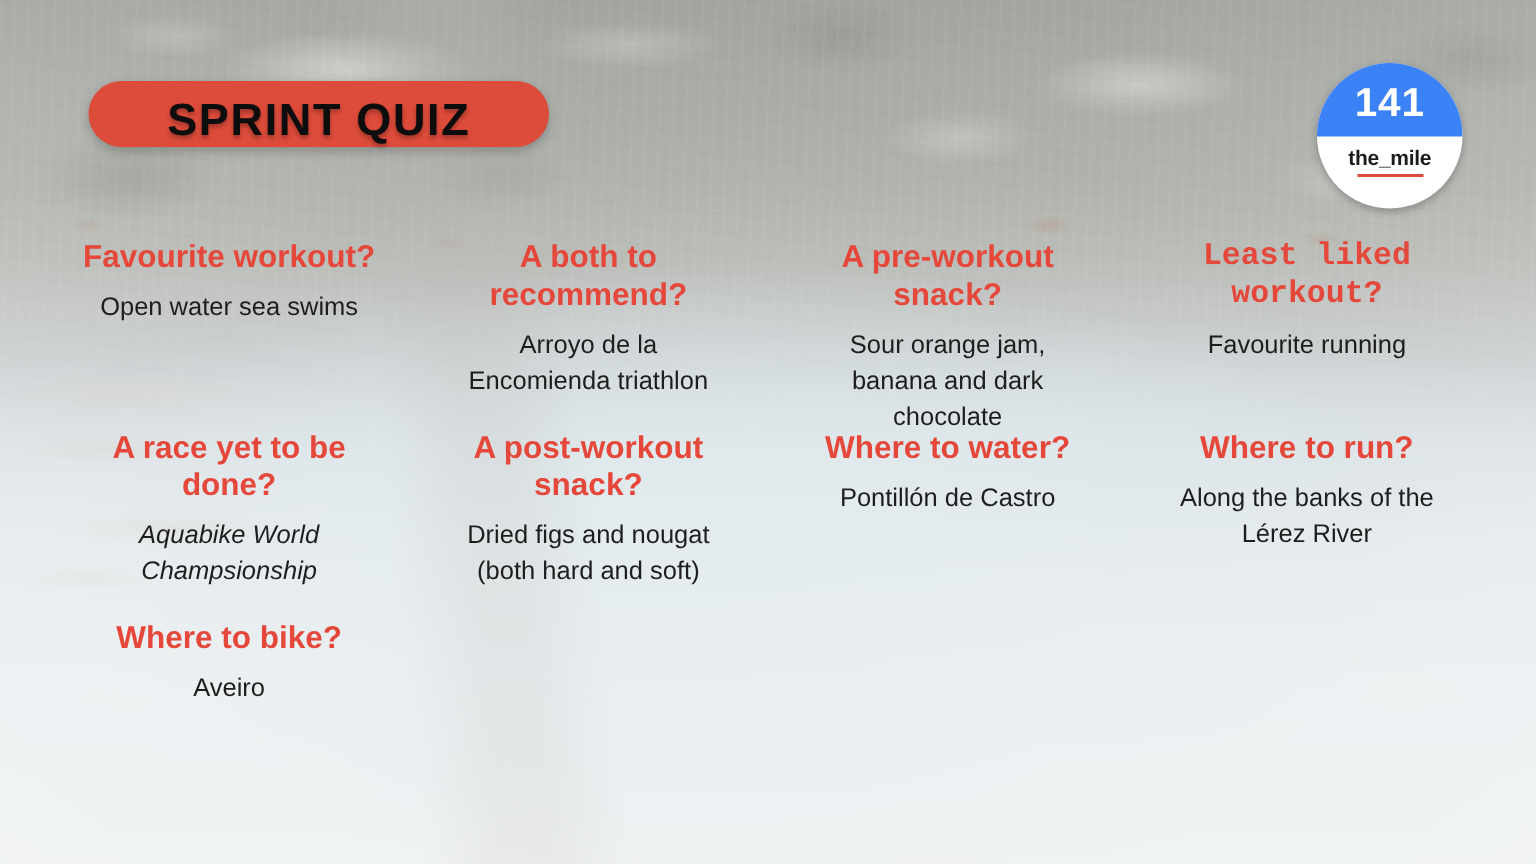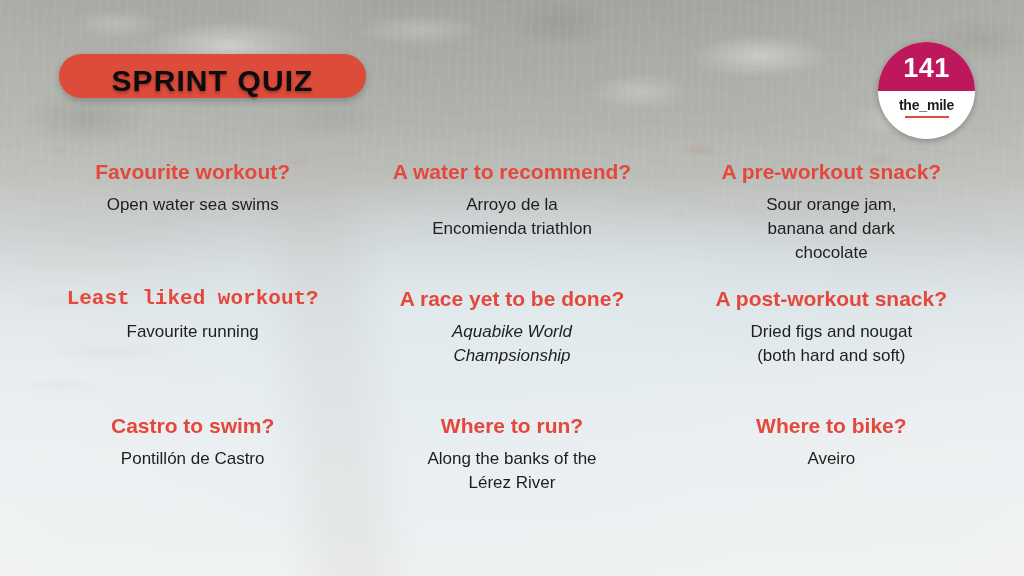--- a/index.html
+++ b/index.html
@@ -193,21 +193,21 @@
     margin-top: 4px;
   }
 
   
   .qa-grid {
     position: absolute;
     left: 46px;
     top: 160px;
     width: 932px;
     display: grid;
-    grid-template-columns: 1fr 1fr 1fr;
+    grid-template-columns: 1fr 1fr 1fr 1fr;
     grid-template-rows: 127px 127px auto;
     column-gap: 26px;
   }
 
   .qa-cell {
     text-align: center;
     padding: 0 6px;
   }
 
   .qa-question {
@@ -237,38 +237,38 @@
   <div class="bg-layer bg-river"></div>
   <div class="bg-layer bg-bank"></div>
   <div class="bg-layer bg-wash"></div>
   <div class="bg-layer bg-vignette"></div>
 
   <div class="title-pill" style="background: rgb(221, 75, 58);">
     <span class="title-text" style="color: rgb(13, 13, 13);">SPRINT QUIZ</span>
   </div>
 
   <div class="badge">
-    <div class="badge-top" style="background: #be185d;">
+    <div class="badge-top" style="background: #3b82f6;">
       <span class="badge-number" style="color: rgb(255, 255, 255);">141</span>
     </div>
     <div class="badge-bottom">
       <span class="badge-word">the_mile</span>
       <span class="badge-rule" style="background: rgb(221, 75, 58);"></span>
     </div>
   </div>
 
   <div class="qa-grid">
 
     <div class="qa-cell">
       <p class="qa-question" style="color: rgb(229, 72, 58);">Favourite workout?</p>
       <p class="qa-answer" style="color: rgb(30, 30, 30);">Open water sea swims</p>
     </div>
 
     <div class="qa-cell">
-      <p class="qa-question" style="color: rgb(229, 72, 58);">A water to recommend?</p>
+      <p class="qa-question" style="color: rgb(229, 72, 58);">A both to recommend?</p>
       <p class="qa-answer" style="color: rgb(30, 30, 30);">Arroyo de la
 Encomienda triathlon</p>
     </div>
 
     <div class="qa-cell">
       <p class="qa-question" style="color: rgb(229, 72, 58);">A pre-workout snack?</p>
       <p class="qa-answer" style="color: rgb(30, 30, 30);">Sour orange jam,
 banana and dark
 chocolate</p>
     </div>
@@ -284,21 +284,21 @@
 Champsionship</p>
     </div>
 
     <div class="qa-cell">
       <p class="qa-question" style="color: rgb(229, 72, 58);">A post-workout snack?</p>
       <p class="qa-answer" style="color: rgb(30, 30, 30);">Dried figs and nougat
 (both hard and soft)</p>
     </div>
 
     <div class="qa-cell">
-      <p class="qa-question" style="color: rgb(229, 72, 58);">Castro to swim?</p>
+      <p class="qa-question" style="color: rgb(229, 72, 58);">Where to water?</p>
       <p class="qa-answer" style="color: rgb(30, 30, 30);">Pontillón de Castro</p>
     </div>
 
     <div class="qa-cell">
       <p class="qa-question" style="color: rgb(229, 72, 58);">Where to run?</p>
       <p class="qa-answer" style="color: rgb(30, 30, 30);">Along the banks of the
 Lérez River</p>
     </div>
 
     <div class="qa-cell">

